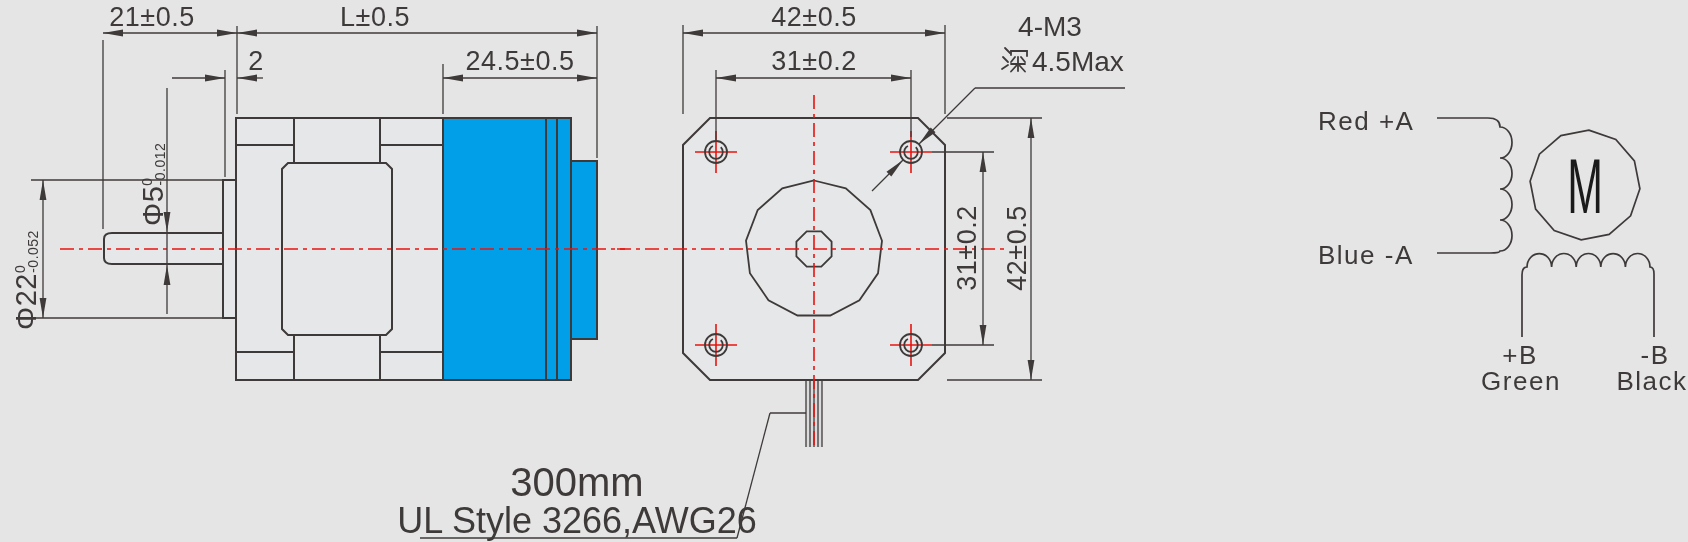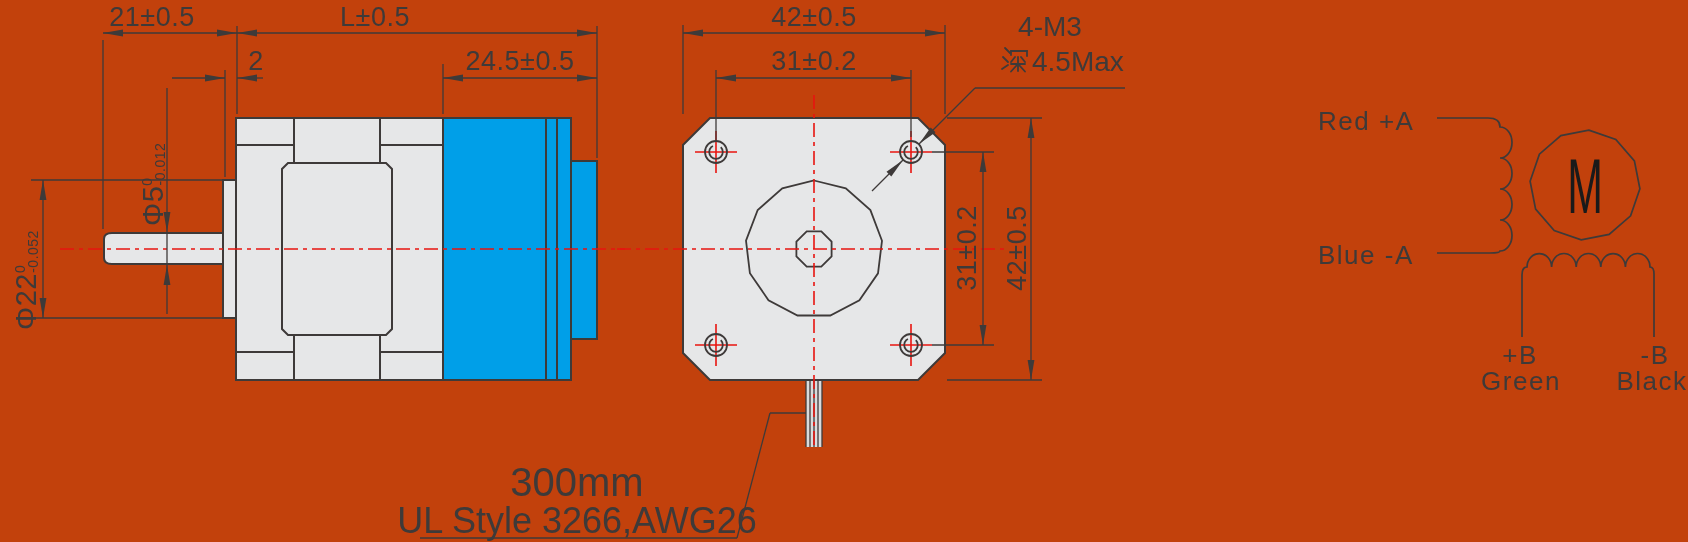--- a/index.html
+++ b/index.html
@@ -1,16 +1,16 @@
 <!DOCTYPE html>
 <html><head>
 <meta charset="utf-8">
 <style>
   html,body { margin:0; padding:0; background:#ffffff; }
-  .stage { position:relative; width:1688px; height:542px; background:#c2410c; overflow:hidden;
+  .stage { position:relative; width:1688px; height:542px; background:#e5e5e5; overflow:hidden;
            font-family:"Liberation Sans", sans-serif; }
   svg { display:block; }
 
   .fill-gray  { fill:#E6E7E8; stroke:#3E3A39; stroke-width:2; stroke-linejoin:miter; }
   .fill-blue  { fill:#009FE8; stroke:#3E3A39; stroke-width:2; }
   .edge       { stroke:#3E3A39; stroke-width:2; fill:none; }
   .thin       { stroke:#3E3A39; stroke-width:1.3; fill:none; }
   .circ       { stroke:#3E3A39; stroke-width:1.8; fill:none; }
   .redline    { stroke:#E8150F; stroke-width:1.6; fill:none; stroke-dasharray:14 5 4 5; }
   .redcross   { stroke:#E8150F; stroke-width:1.6; fill:none; }

